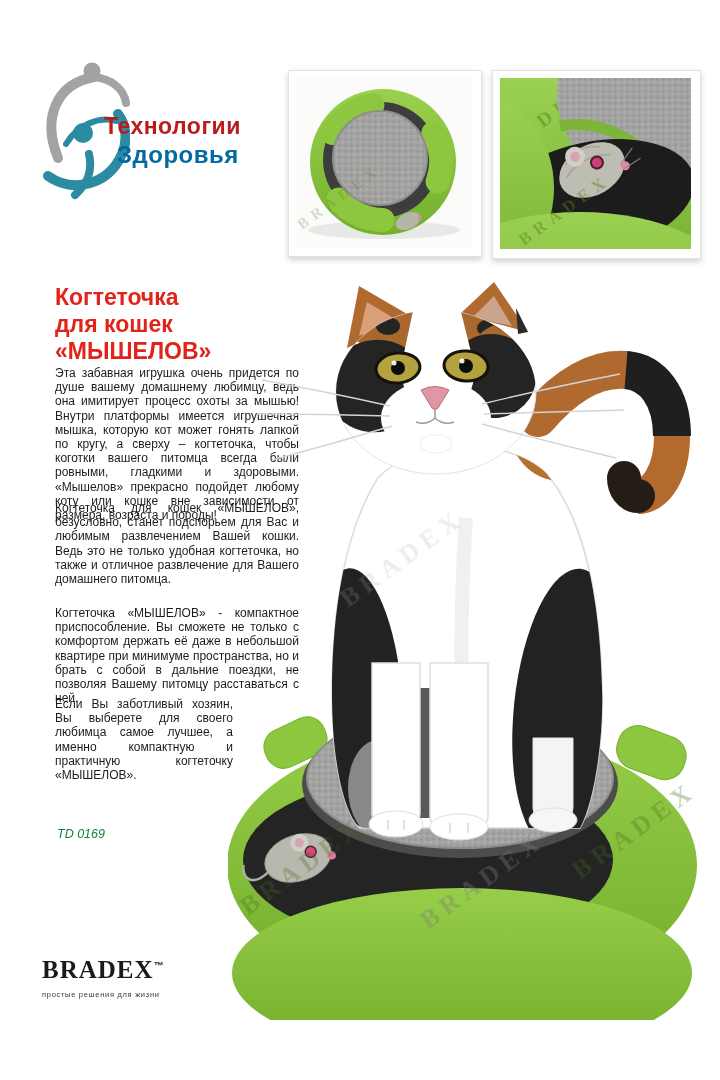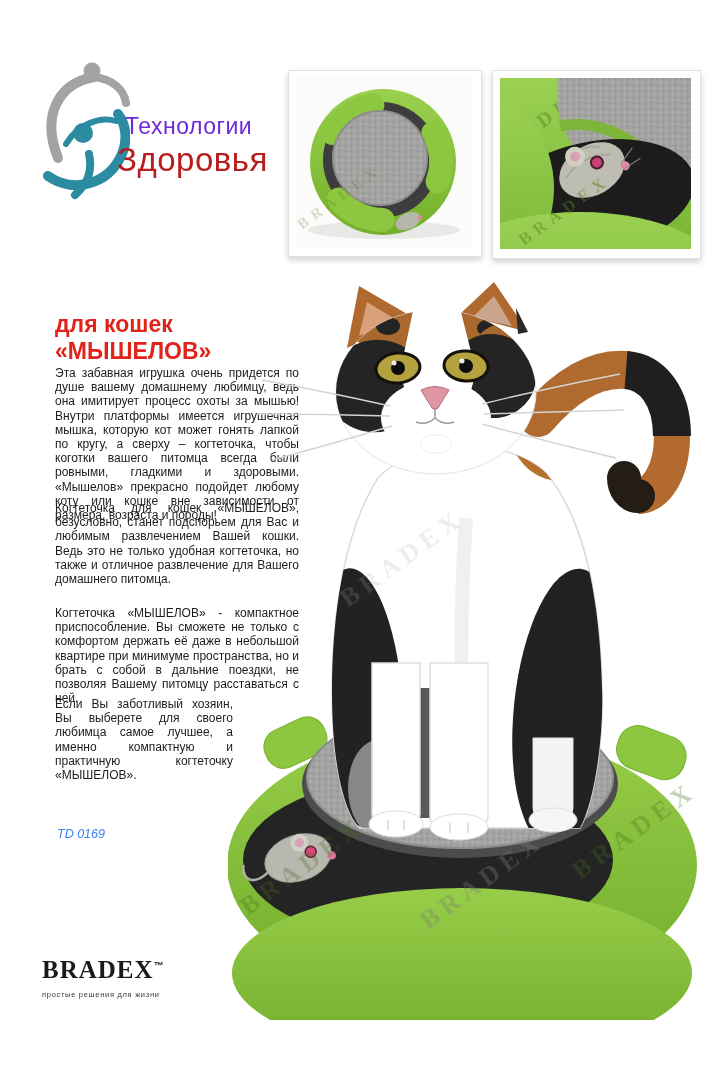--- a/index.html
+++ b/index.html
@@ -1,39 +1,39 @@
 <!DOCTYPE html>
 <html><head>
 <meta charset="utf-8">
 <style>
   html,body{margin:0;padding:0;background:#888;}
   #page{position:relative;width:720px;height:1080px;background:#ffffff;margin:0 auto;
         font-family:"Liberation Sans",sans-serif;overflow:hidden;}
   .abs{position:absolute;}
 
   
-  #logo-text1{left:125px;top:113px;font-size:23px;color:#6d28d9;letter-spacing:.5px;}
-  #logo-text2{left:117px;top:141px;font-size:33px;font-weight:normal;color:#b91c1c;letter-spacing:.5px;}
+  #logo-text1{left:104px;top:113px;font-size:23px;color:#b91c1c;letter-spacing:.5px;font-weight:bold;}
+  #logo-text2{left:117px;top:141px;font-size:24px;font-weight:bold;color:#0369a1;letter-spacing:.5px;}
 
   
   .photo-card{background:#fff;border:1px solid #e2e2e0;box-shadow:0 3px 6px rgba(0,0,0,.18);padding:7px;}
   #card1{left:288px;top:70px;width:178px;height:171px;}
   #card2{left:492px;top:70px;width:193px;height:173px;}
 
   
   .head-line{left:55px;font-size:23px;font-weight:bold;color:#e2231a;line-height:27px;white-space:nowrap;}
 
   
   .para{left:55px;width:244px;font-size:12px;line-height:14.2px;color:#1c1c1c;text-align:justify;}
   #p1{top:366px;}
   #p2{top:501px;}
   #p3{top:606px;}
   #p4{top:697px;width:178px;}
 
-  #product-code{left:57px;top:827px;font-size:12.5px;font-style:italic;color:#3b82f6;}
+  #product-code{left:57px;top:827px;font-size:12.5px;font-style:italic;color:#15803d;}
 
   
   #footer-brand{left:42px;top:957px;color:#1a1a1a;}
   #brand-word{font-family:"Liberation Serif",serif;font-weight:bold;font-size:25px;letter-spacing:1px;line-height:25px;}
   #brand-tm{font-size:10px;vertical-align:9px;font-family:"Liberation Sans",sans-serif;font-weight:bold;}
   #brand-tagline{font-size:7.5px;color:#3a3a3a;letter-spacing:.7px;margin-top:8px;}
 
   svg text.wm{font-family:"Liberation Serif",serif;font-weight:bold;letter-spacing:6px;}
 </style>
 </head>
@@ -101,20 +101,21 @@
         <circle cx="-8" cy="-20" r="10" fill="#cfcfc4"></circle>
         <circle cx="-8" cy="-20" r="5" fill="#d8a2b2"></circle>
         <circle cx="8" cy="-4" r="6" fill="#cc3f74" stroke="#471f2c" stroke-width="2"></circle>
         <circle cx="31" cy="13" r="4.5" fill="#e089a2"></circle>
         <path d="M28,9 L46,1 M29,15 L48,14" stroke="#8a8a80" stroke-width="1"></path>
       </g>
       <text class="wm" x="24" y="168" transform="rotate(-36 24 168)" font-size="17" fill="#55801f" opacity=".45">BRADEX</text>
     </svg>
   </div>
 
+  <div class="abs head-line" style="top:284px">Когтеточка</div>
   <div class="abs head-line" style="top:311px">для кошек</div>
   <div class="abs head-line" style="top:338px">«МЫШЕЛОВ»</div>
 
   <div class="abs para" id="p1">Эта забавная игрушка очень придется по душе вашему домашнему любимцу, ведь она имитирует процесс охоты за мышью! Внутри платформы имеется игрушечная мышка, которую кот может гонять лапкой по кругу, а сверху – когтеточка, чтобы коготки вашего питомца всегда были ровными, гладкими и здоровыми. «Мышелов» прекрасно подойдет любому коту или кошке вне зависимости от размера, возраста и породы!</div>
   <div class="abs para" id="p2">Когтеточка для кошек «МЫШЕЛОВ», безусловно, станет подспорьем для Вас и любимым развлечением Вашей кошки. Ведь это не только удобная когтеточка, но также и отличное развлечение для Вашего домашнего питомца.</div>
   <div class="abs para" id="p4">Если Вы заботливый хозяин, Вы выберете для своего любимца самое лучшее, а именно компактную и практичную когтеточку «МЫШЕЛОВ».</div>
   <div class="abs para" id="p3">Когтеточка «МЫШЕЛОВ» - компактное приспособление. Вы сможете не только с комфортом держать её даже в небольшой квартире при минимуме пространства, но и брать с собой в дальние поездки, не позволяя Вашему питомцу расставаться с ней.</div>
 
   <div class="abs" id="product-code">TD 0169</div>
 

